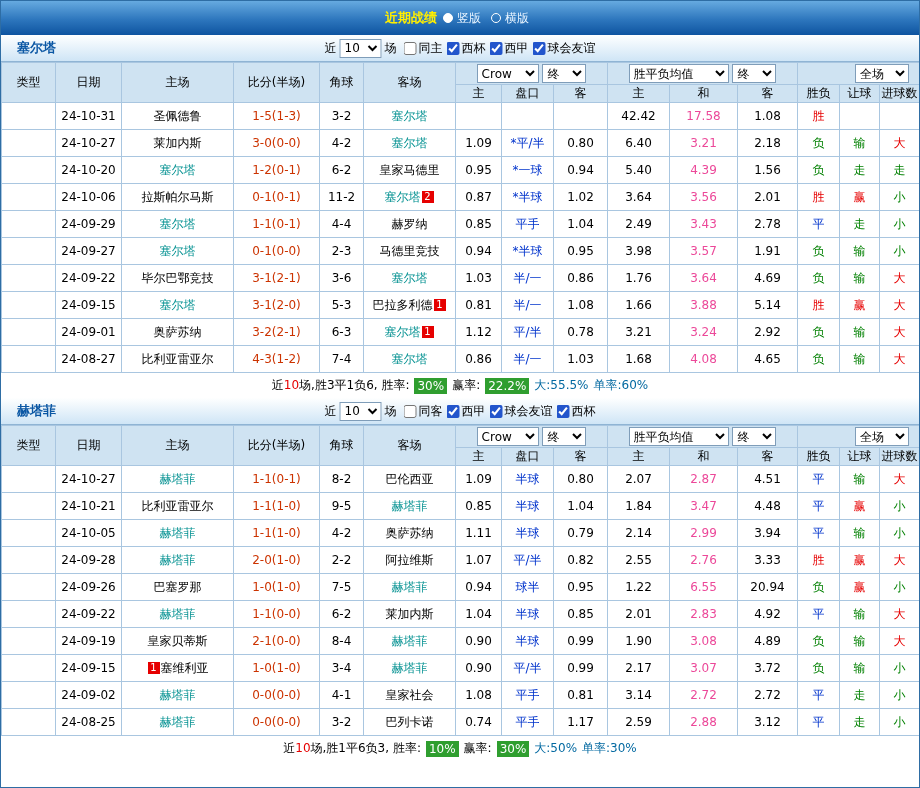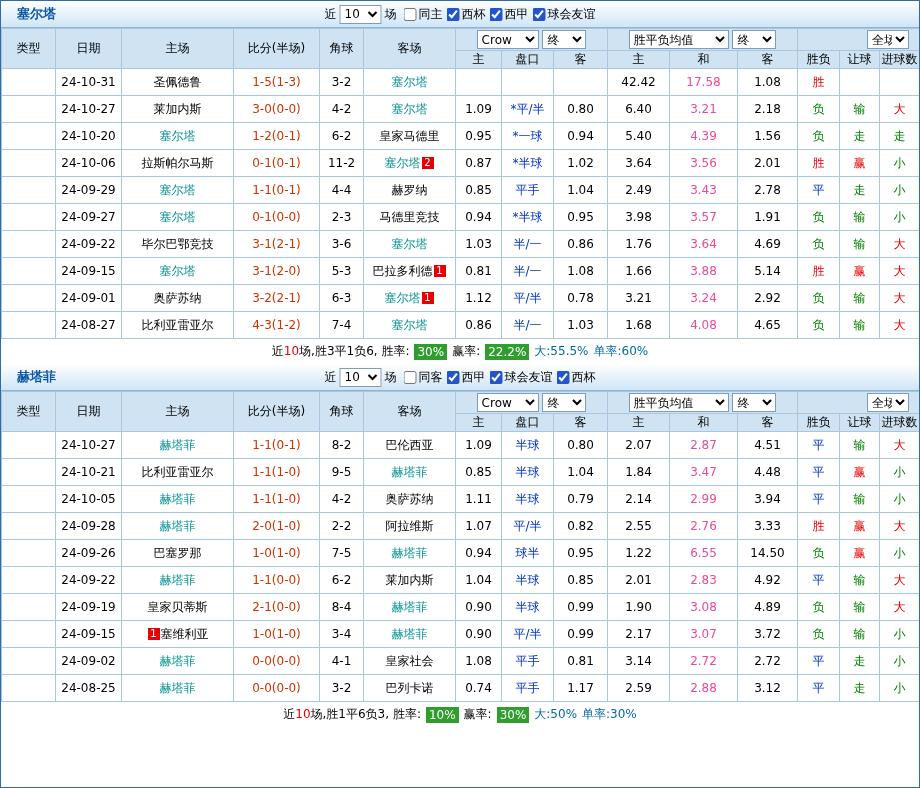--- a/index.html
+++ b/index.html
@@ -33,21 +33,21 @@
     position:absolute; left:50%; transform:translateX(-50%);
     display:flex; align-items:center; gap:3px; white-space:nowrap;
   }
   .cbs { display:inline-flex; align-items:flex-start; }
   .cb-item { display:inline-flex; align-items:center; margin-left:4px; cursor:default; }
   .cb-item input { width:13px; height:13px; margin:0 2px 0 0; accent-color:#2255cc; }
   select.sel {
     font-size:12px; height:19px; border:1px solid #7f9db9; background:#fff;
     font-family:inherit; padding:0;
   }
-  .w42{width:42px} .w62{width:62px} .w44{width:44px} .w100{width:100px} .w58{width:42px}
+  .w42{width:42px} .w62{width:62px} .w44{width:44px} .w100{width:100px} .w58{width:54px}
   
   .grid { width:100%; border-collapse:collapse; table-layout:fixed; }
   .grid th,.grid td {
     border:1px solid #a9c6e0; text-align:center; padding:0;
     overflow:hidden; white-space:nowrap;
   }
   .grid thead th { background:#cfe3f2; font-weight:normal; }
   .grid thead tr.top th { height:22px; }
   .grid thead tr.sub th { height:18px; }
   .grid thead th.scope { text-align:right; padding-right:10px; }
@@ -66,20 +66,29 @@
   .summary { height:25px; display:flex; align-items:center; justify-content:center; gap:5px; background:#fff; }
   .rate-badge { background:#2f9e2f; color:#fff; padding:1px 3px; }
   .red { color:#e60000; }
   .blue { color:#0369a1; }
 </style>
 </head>
 <body>
 
 <div class="page">
 
+  <div class="topbar">
+    <span class="topbar-title">近期战绩</span>
+    <span id="topbar-radios">
+        <span class="radio sel"></span>
+        <span class="radio-label">竖版</span>
+        <span class="radio"></span>
+        <span class="radio-label">横版</span>
+      </span>
+  </div>
 
   <div class="section">
     <div class="sec-header">
       <span class="team-name">塞尔塔</span>
       <span class="sec-controls">
         <span>近</span>
         <select class="sel w42"><option>10</option></select>
         <span>场</span>
         <span class="cbs" id="cbs-0">
             <label class="cb-item">
@@ -485,21 +494,21 @@
             <td>24-09-26</td>
             <td><span class="team">巴塞罗那</span></td>
             <td class="score">1-0(1-0)</td>
             <td>7-5</td>
             <td><span class="team-hl">赫塔菲</span></td>
             <td>0.94</td>
             <td class="hcap">球半</td>
             <td>0.95</td>
             <td>1.22</td>
             <td class="blue-num">6.55</td>
-            <td>14.50</td>
+            <td>20.94</td>
             <td style="color: rgb(0, 128, 0);">负</td>
             <td style="color: rgb(230, 0, 0);">赢</td>
             <td style="color: rgb(0, 128, 0);">小</td>
           </tr>
           <tr>
             <td class="league">西甲</td>
             <td>24-09-22</td>
             <td><span class="team-hl">赫塔菲</span></td>
             <td class="score">1-1(0-0)</td>
             <td>6-2</td>

